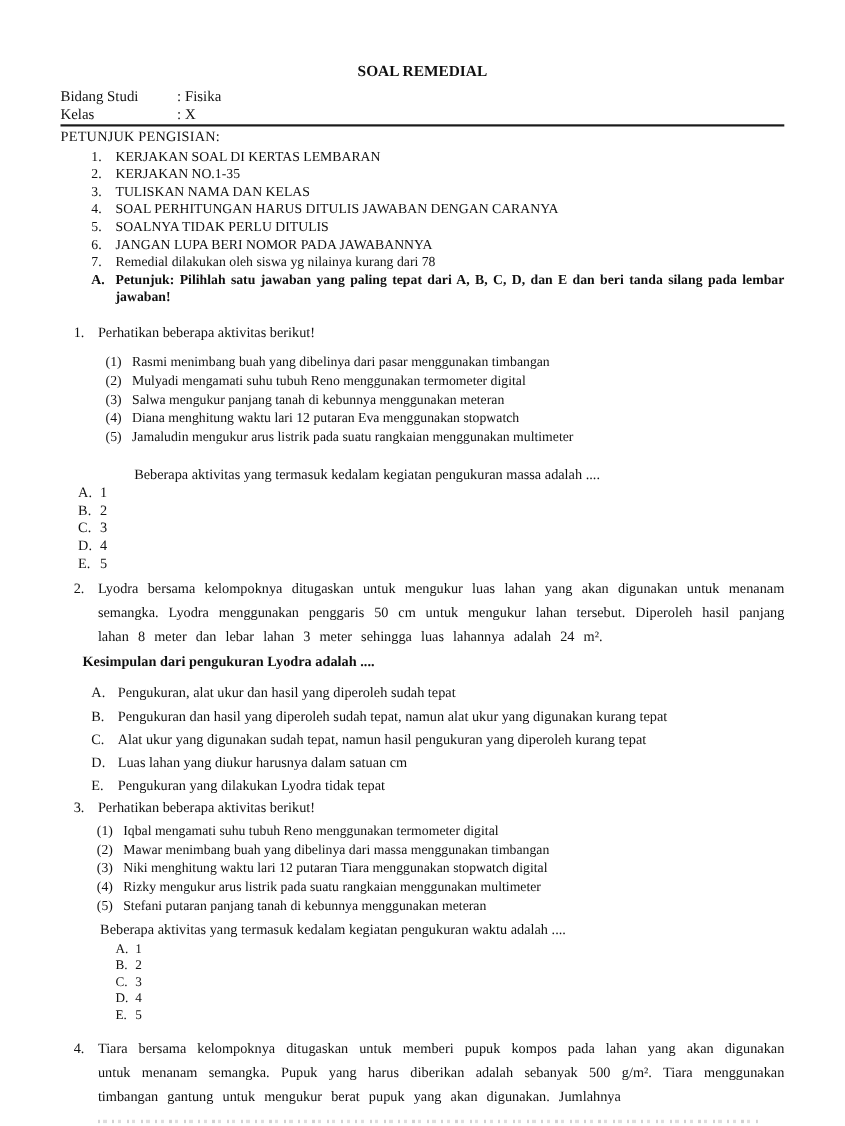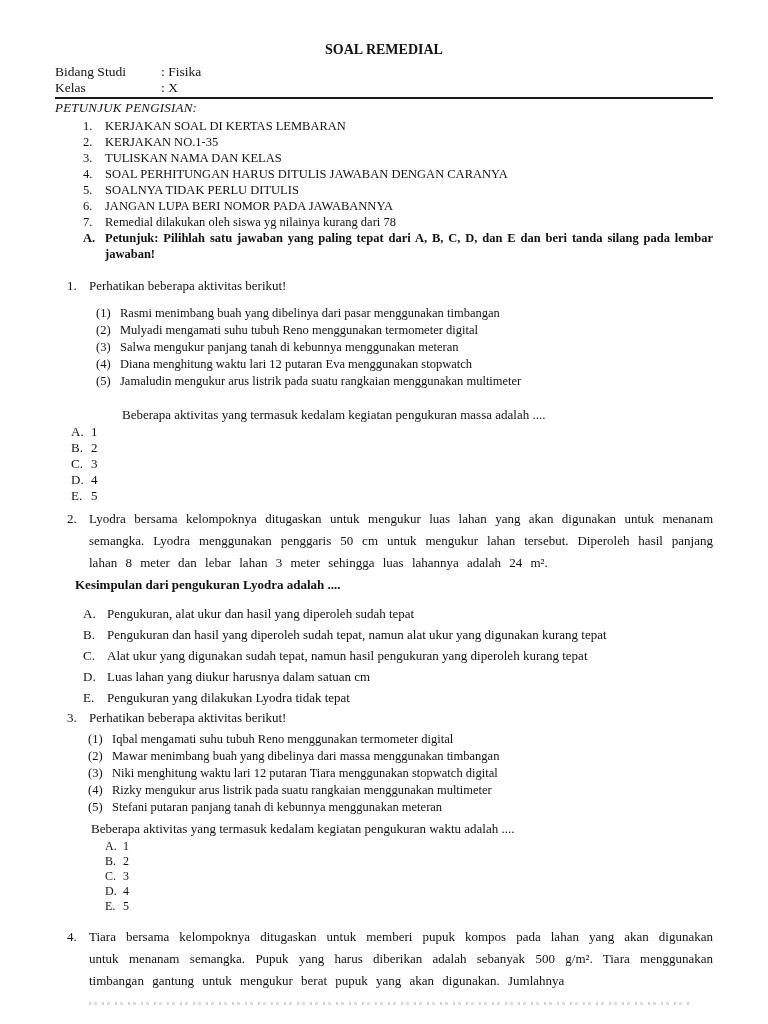--- a/index.html
+++ b/index.html
@@ -10,38 +10,37 @@
   .sheet {
     position: relative;
     width: 768px;
     height: 1024px;
     background: #ffffff;
     overflow: hidden;
     font-family: "Liberation Serif", "DejaVu Serif", serif;
     color: #111111;
   }
   .content {
-    padding: 42px 55px 0 55px;
+    padding: 58px 55px 0 55px;
     width: 658px;
   }
   .doc-title {
     text-align: center;
     font-weight: bold;
     font-size: 14px;
     line-height: 16px;
   }
   .meta-block { margin-top: 6px; }
   .meta-row { display: flex; line-height: 16px; font-size: 13.5px; font-weight: normal; }
   .meta-label { width: 106px; }
   .divider {
     border-bottom: 2px solid #1a1a1a;
     margin-top: 1px;
   }
   .petunjuk {
-    font-style: italic;
     font-size: 13px;
     line-height: 17px;
     letter-spacing: 0.2px;
   }
   .instr { margin-top: 2px; }
   .irow { display: flex; font-size: 12.5px; line-height: 16px; margin-left: 28px; }
   .imark { width: 22px; flex: none; }
   .itext { flex: 1; }
   .irow.bold { font-weight: bold; }
   .irow.justify .itext { text-align: justify; }

